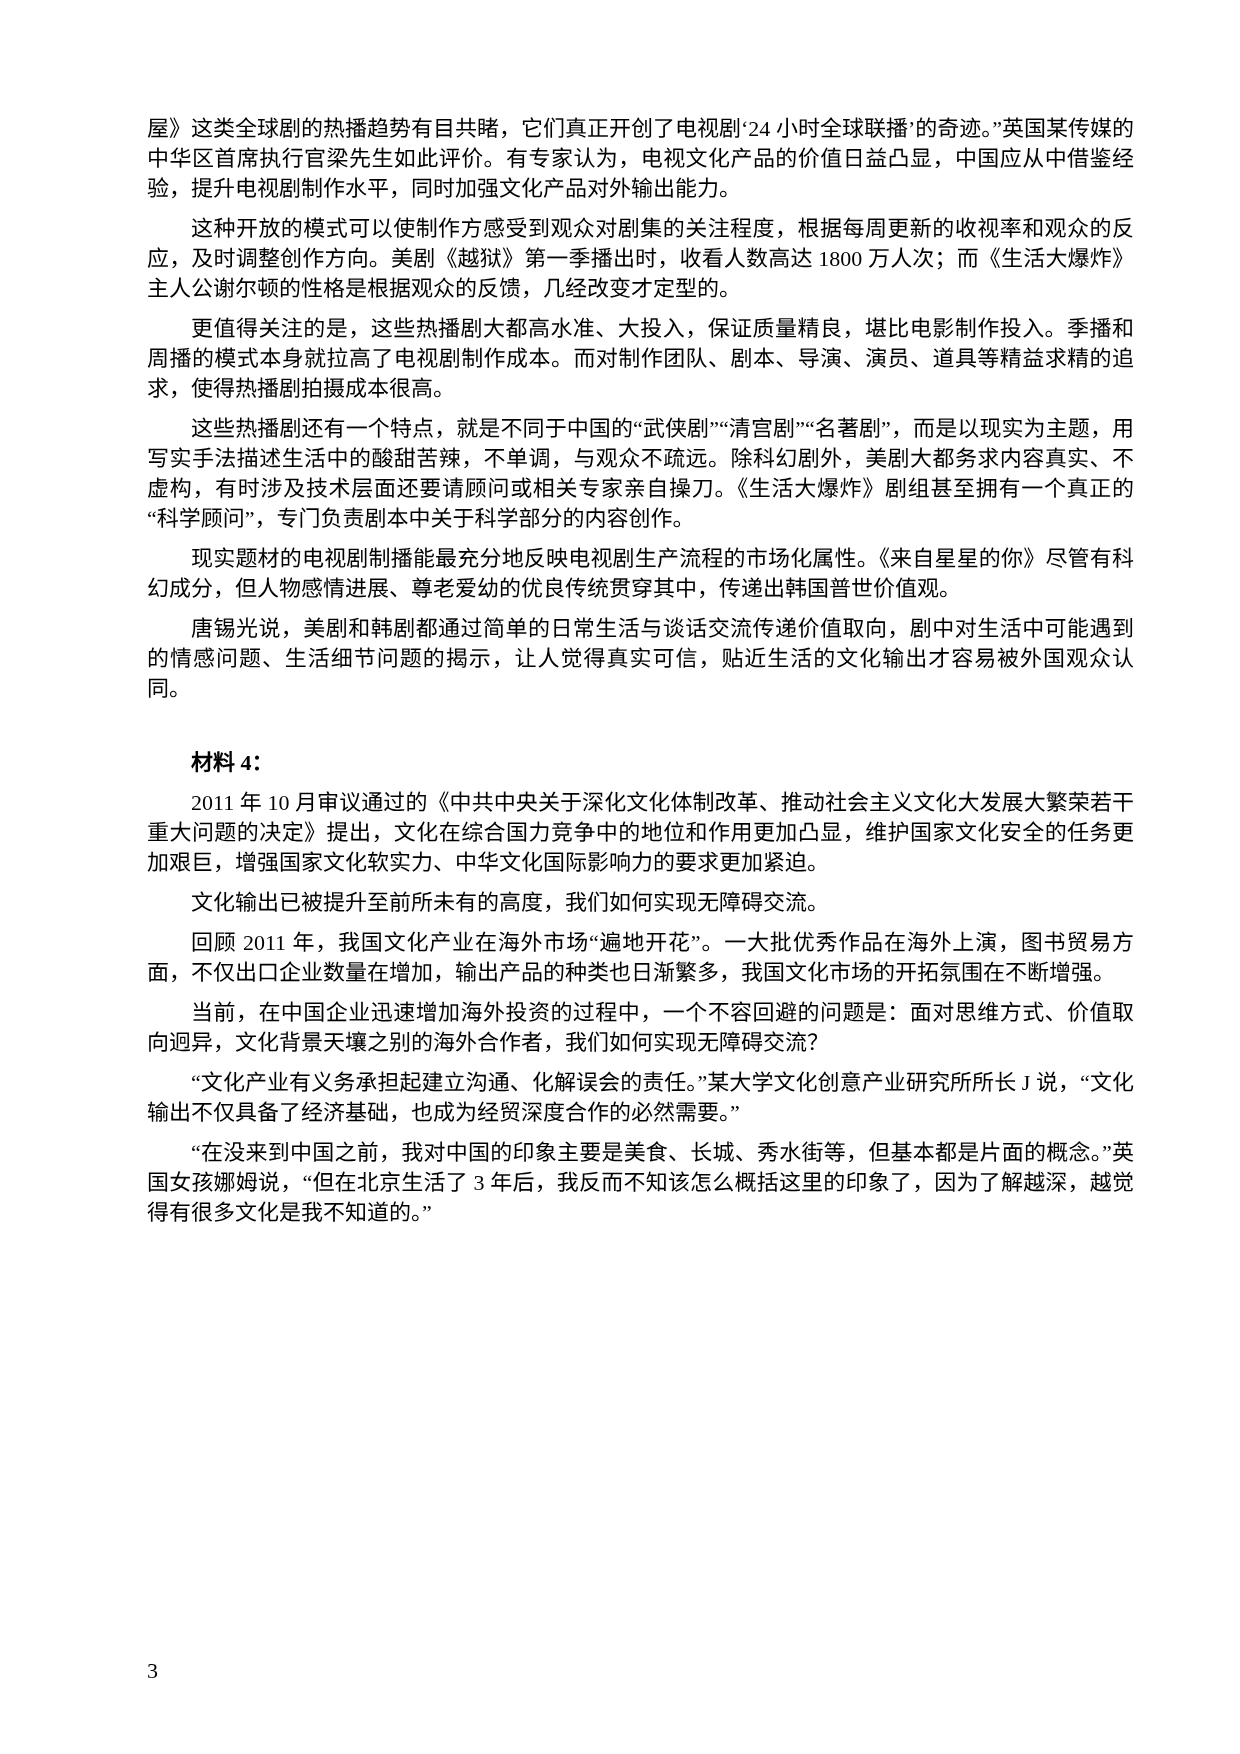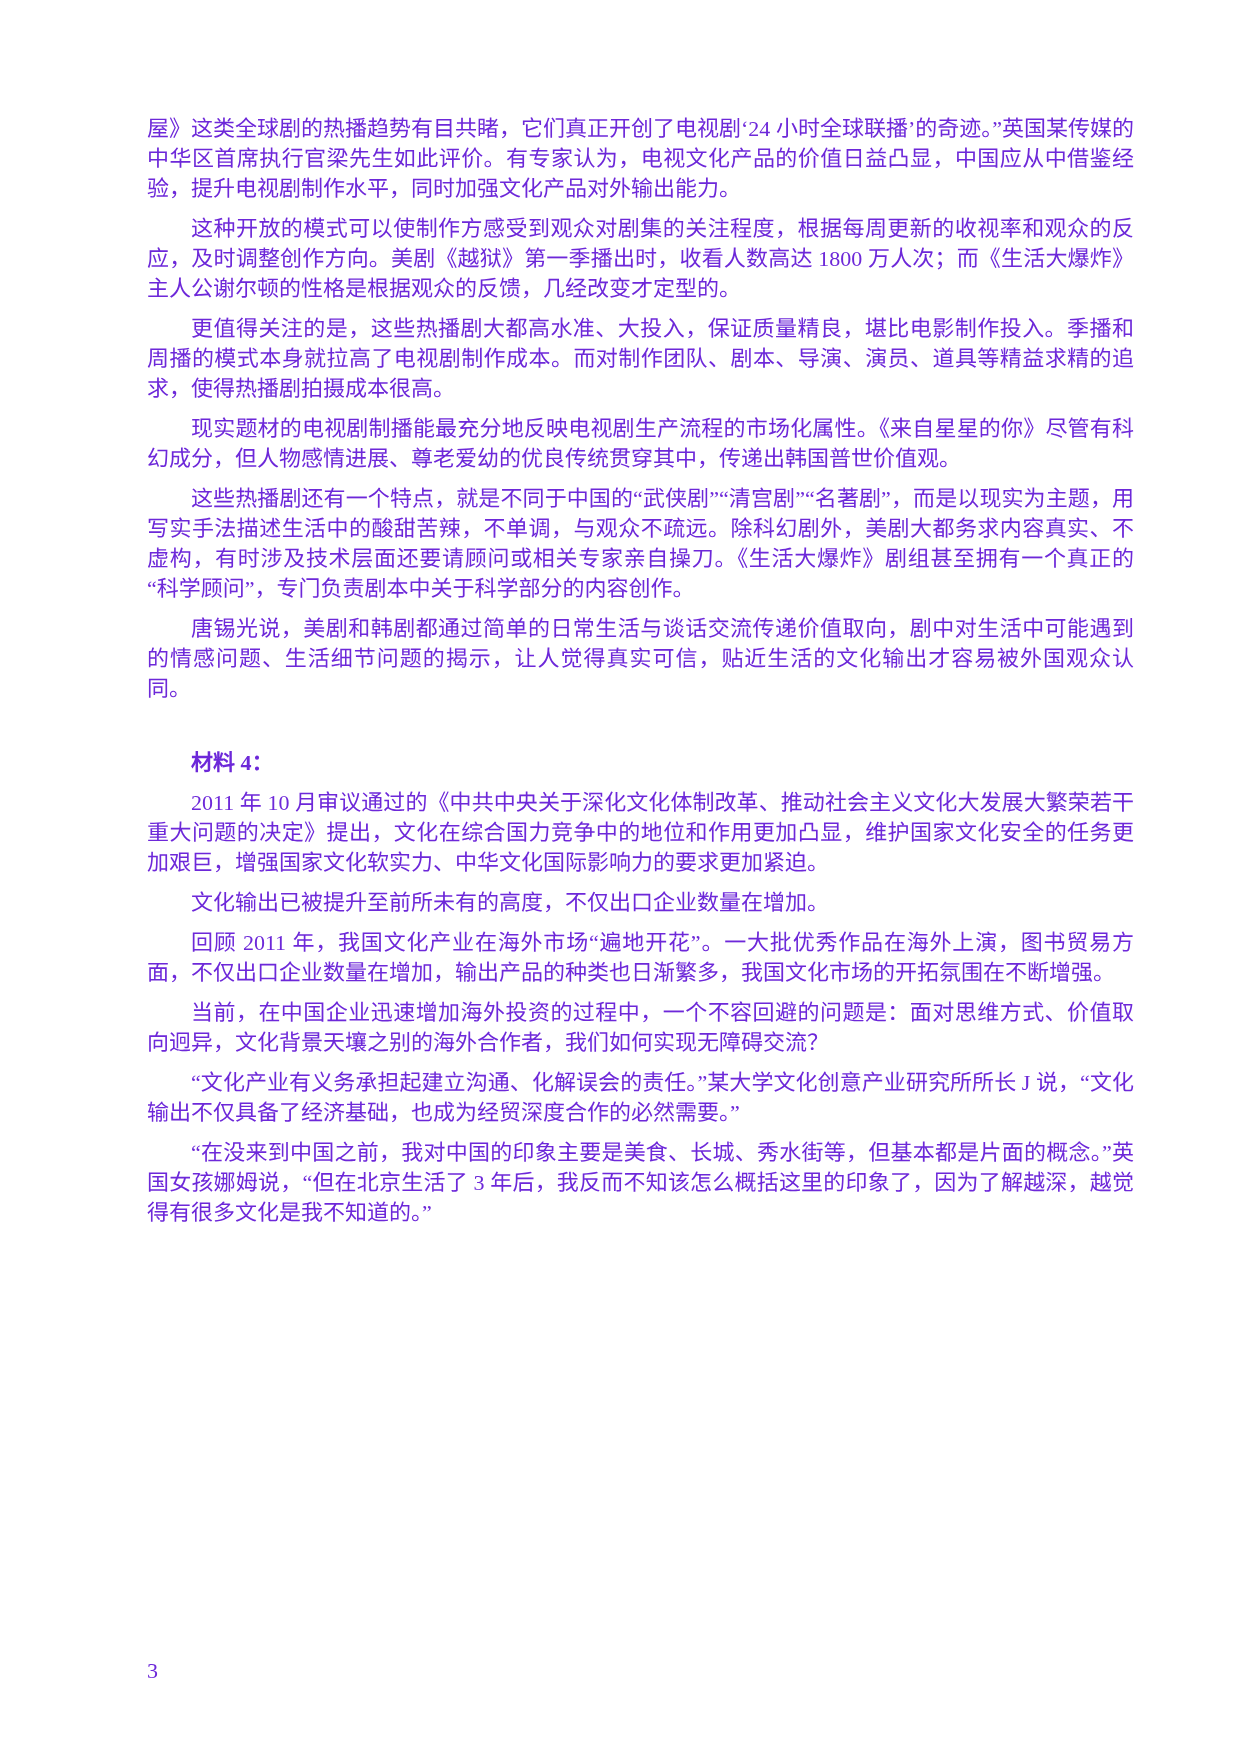--- a/index.html
+++ b/index.html
@@ -5,21 +5,21 @@
   html, body {
     margin: 0;
     padding: 0;
     background: #ffffff;
   }
   .page {
     position: relative;
     width: 1240px;
     height: 1754px;
     background: #ffffff;
-    color: #6d28d9;
+    color: #000000;
     font-family: "Liberation Serif", "DejaVu Serif", serif;
     overflow: hidden;
   }
   .content {
     position: absolute;
     left: 147px;
     top: 114px;
     width: 987px;
   }
   .para {
@@ -49,25 +49,25 @@
   }
 </style>
 </head>
 <body>
 
 <div class="page">
   <div class="content">
     <p class="para first no-indent">屋》这类全球剧的热播趋势有目共睹，它们真正开创了电视剧‘24 小时全球联播’的奇迹。”英国某传媒的中华区首席执行官梁先生如此评价。有专家认为，电视文化产品的价值日益凸显，中国应从中借鉴经验，提升电视剧制作水平，同时加强文化产品对外输出能力。</p>
     <p class="para">这种开放的模式可以使制作方感受到观众对剧集的关注程度，根据每周更新的收视率和观众的反应，及时调整创作方向。美剧《越狱》第一季播出时，收看人数高达 1800 万人次；而《生活大爆炸》主人公谢尔顿的性格是根据观众的反馈，几经改变才定型的。</p>
     <p class="para">更值得关注的是，这些热播剧大都高水准、大投入，保证质量精良，堪比电影制作投入。季播和周播的模式本身就拉高了电视剧制作成本。而对制作团队、剧本、导演、演员、道具等精益求精的追求，使得热播剧拍摄成本很高。</p>
+    <p class="para">这些热播剧还有一个特点，就是不同于中国的“武侠剧”“清宫剧”“名著剧”，而是以现实为主题，用写实手法描述生活中的酸甜苦辣，不单调，与观众不疏远。除科幻剧外，美剧大都务求内容真实、不虚构，有时涉及技术层面还要请顾问或相关专家亲自操刀。《生活大爆炸》剧组甚至拥有一个真正的“科学顾问”，专门负责剧本中关于科学部分的内容创作。</p>
     <p class="para">现实题材的电视剧制播能最充分地反映电视剧生产流程的市场化属性。《来自星星的你》尽管有科幻成分，但人物感情进展、尊老爱幼的优良传统贯穿其中，传递出韩国普世价值观。</p>
-    <p class="para">这些热播剧还有一个特点，就是不同于中国的“武侠剧”“清宫剧”“名著剧”，而是以现实为主题，用写实手法描述生活中的酸甜苦辣，不单调，与观众不疏远。除科幻剧外，美剧大都务求内容真实、不虚构，有时涉及技术层面还要请顾问或相关专家亲自操刀。《生活大爆炸》剧组甚至拥有一个真正的“科学顾问”，专门负责剧本中关于科学部分的内容创作。</p>
     <p class="para">唐锡光说，美剧和韩剧都通过简单的日常生活与谈话交流传递价值取向，剧中对生活中可能遇到的情感问题、生活细节问题的揭示，让人觉得真实可信，贴近生活的文化输出才容易被外国观众认同。</p>
     <p class="para heading">材料 4：</p>
     <p class="para">2011 年 10 月审议通过的《中共中央关于深化文化体制改革、推动社会主义文化大发展大繁荣若干重大问题的决定》提出，文化在综合国力竞争中的地位和作用更加凸显，维护国家文化安全的任务更加艰巨，增强国家文化软实力、中华文化国际影响力的要求更加紧迫。</p>
-    <p class="para">文化输出已被提升至前所未有的高度，不仅出口企业数量在增加。</p>
+    <p class="para">文化输出已被提升至前所未有的高度，我们如何实现无障碍交流。</p>
     <p class="para">回顾 2011 年，我国文化产业在海外市场“遍地开花”。一大批优秀作品在海外上演，图书贸易方面，不仅出口企业数量在增加，输出产品的种类也日渐繁多，我国文化市场的开拓氛围在不断增强。</p>
     <p class="para">当前，在中国企业迅速增加海外投资的过程中，一个不容回避的问题是：面对思维方式、价值取向迥异，文化背景天壤之别的海外合作者，我们如何实现无障碍交流？</p>
     <p class="para">“文化产业有义务承担起建立沟通、化解误会的责任。”某大学文化创意产业研究所所长 J 说，“文化输出不仅具备了经济基础，也成为经贸深度合作的必然需要。”</p>
     <p class="para">“在没来到中国之前，我对中国的印象主要是美食、长城、秀水街等，但基本都是片面的概念。”英国女孩娜姆说，“但在北京生活了 3 年后，我反而不知该怎么概括这里的印象了，因为了解越深，越觉得有很多文化是我不知道的。”</p>
   </div>
   <div class="page-num">3</div>
 </div>
 
 </body></html>

